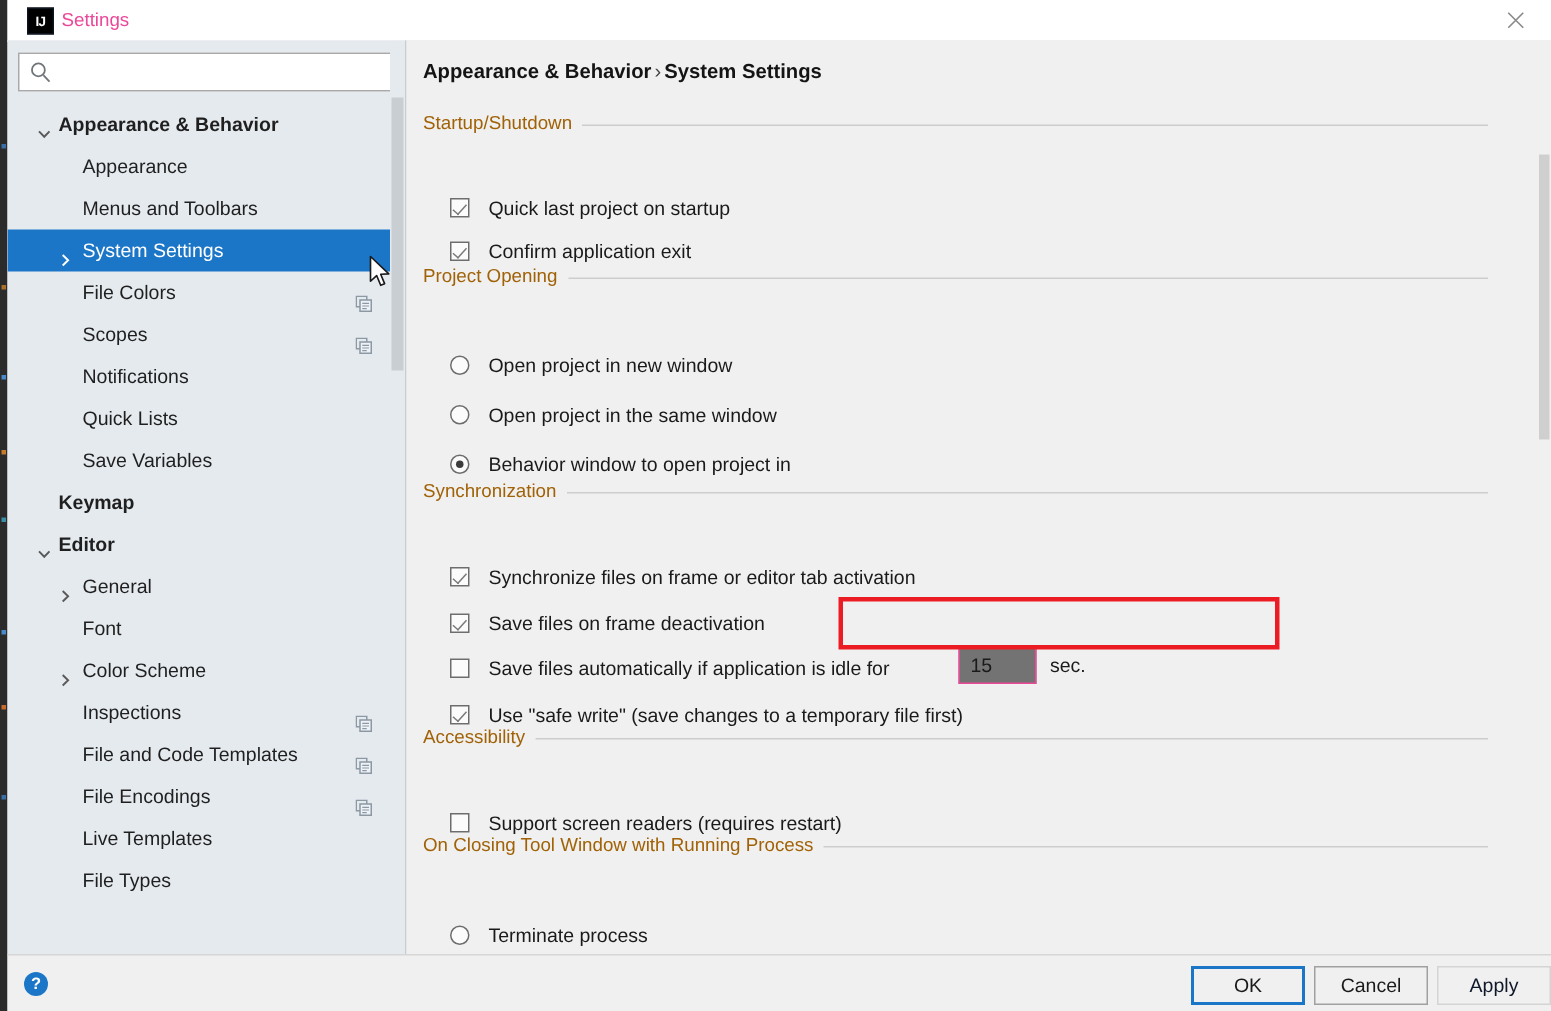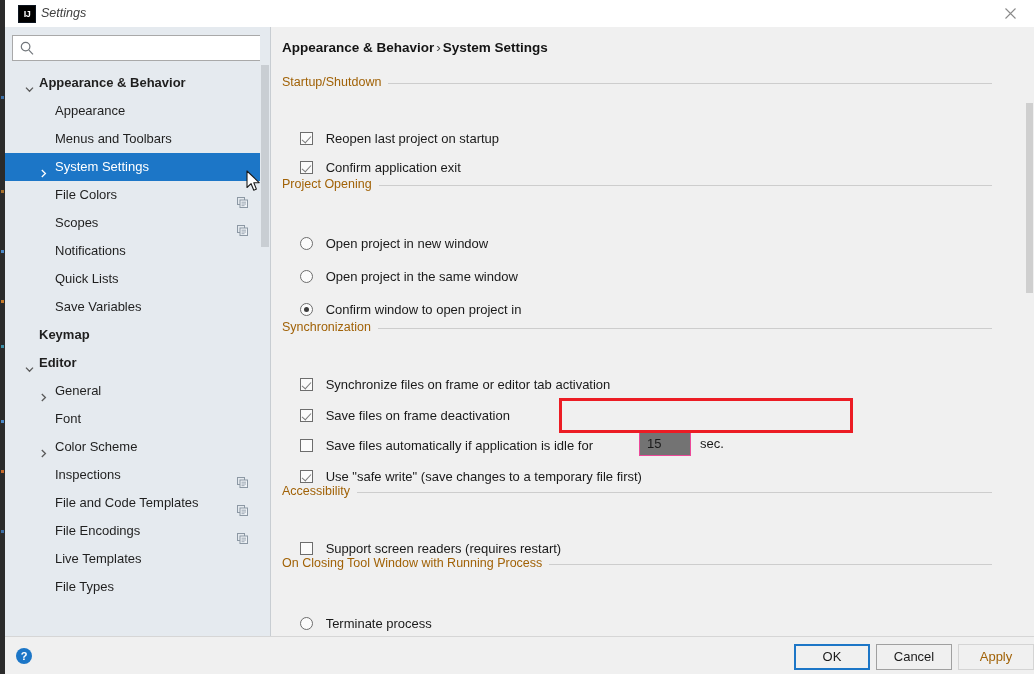--- a/index.html
+++ b/index.html
@@ -49,23 +49,22 @@
     font-weight: bold;
     line-height: 16px;
     text-align: center;
     letter-spacing: -0.5px;
     font-family: "Liberation Sans", sans-serif;
   }
   .title-text {
     position: absolute;
     left: 36px; top: 5px;
     font-size: 12.5px;
-    color: #404040;
+    color: #ec4899;
     line-height: 17px;
-    font-style: italic;
   }
   .close-btn {
     position: absolute;
     right: 0; top: 0;
     width: 45px; height: 27px;
     cursor: default;
   }
   .close-btn svg { position: absolute; left: 16px; top: 8px; }
 
   
@@ -329,21 +328,21 @@
     color: #1a1a1a;
     cursor: default;
     text-align: center;
     line-height: 24px;
   }
   .btn.primary {
     border: 2px solid #1c76c7;
     line-height: 22px;
   }
   .btn.disabled {
-    color: #a16207;
+    color: #0f172a;
     border-color: #d4d4d4;
   }
 
   
   .cursor {
     position: absolute;
     z-index: 20;
     pointer-events: none;
   }
 </style>
@@ -495,42 +494,42 @@
     <div class="breadcrumb">
       <span>Appearance &amp; Behavior</span><span class="bc-sep">›</span><span>System Settings</span>
     </div>
 
     <div class="section" style="top:48px;">
       <div class="section-rule"></div>
       <div class="section-title">Startup/Shutdown</div>
     </div>
     <div class="opt-row" style="top:99px;">
       <span class="cb checked"></span>
-      <span class="opt-label">Reopen last project on startup</span>
+      <span class="opt-label">Quick last project on startup</span>
     </div>
     <div class="opt-row" style="top:128px;">
       <span class="cb checked"></span>
       <span class="opt-label">Confirm application exit</span>
     </div>
 
     <div class="section" style="top:150px;">
       <div class="section-rule"></div>
       <div class="section-title">Project Opening</div>
     </div>
     <div class="opt-row" style="top:204px;">
       <span class="rb"></span>
       <span class="opt-label">Open project in new window</span>
     </div>
     <div class="opt-row" style="top:237px;">
       <span class="rb"></span>
       <span class="opt-label">Open project in the same window</span>
     </div>
     <div class="opt-row" style="top:270px;">
       <span class="rb checked"></span>
-      <span class="opt-label">Confirm window to open project in</span>
+      <span class="opt-label">Behavior window to open project in</span>
     </div>
 
     <div class="section" style="top:293px;">
       <div class="section-rule"></div>
       <div class="section-title">Synchronization</div>
     </div>
     <div class="opt-row" style="top:345px;">
       <span class="cb checked"></span>
       <span class="opt-label">Synchronize files on frame or editor tab activation</span>
     </div>

